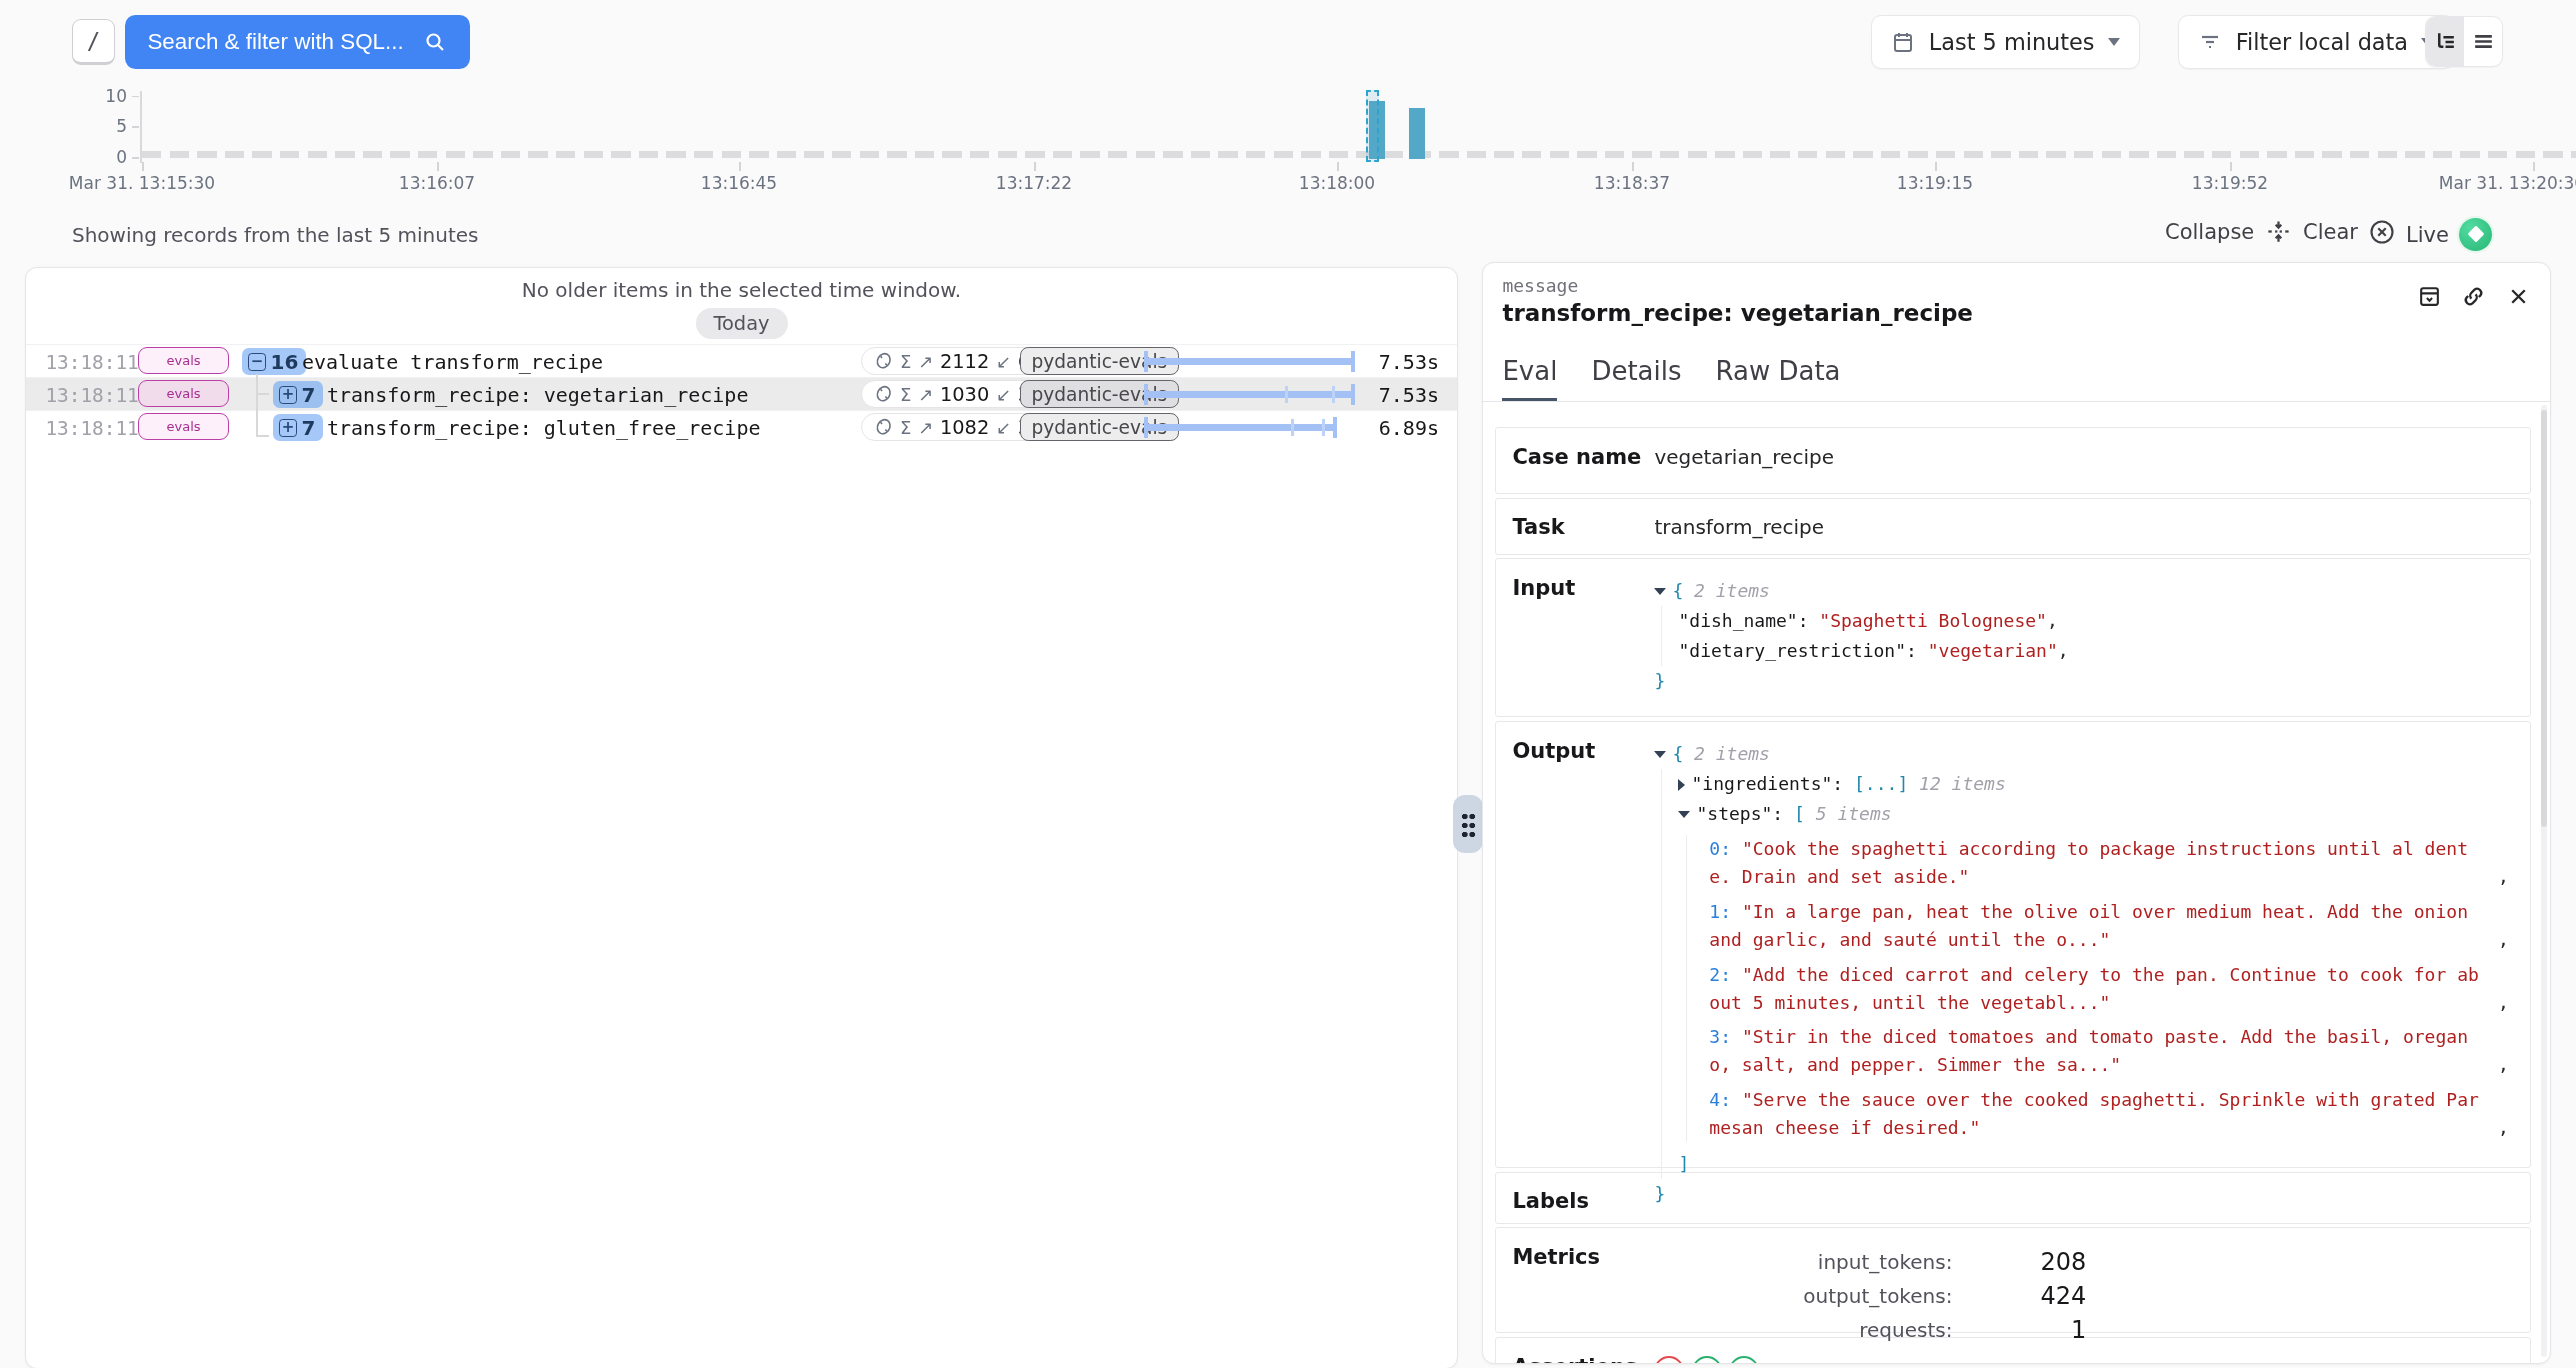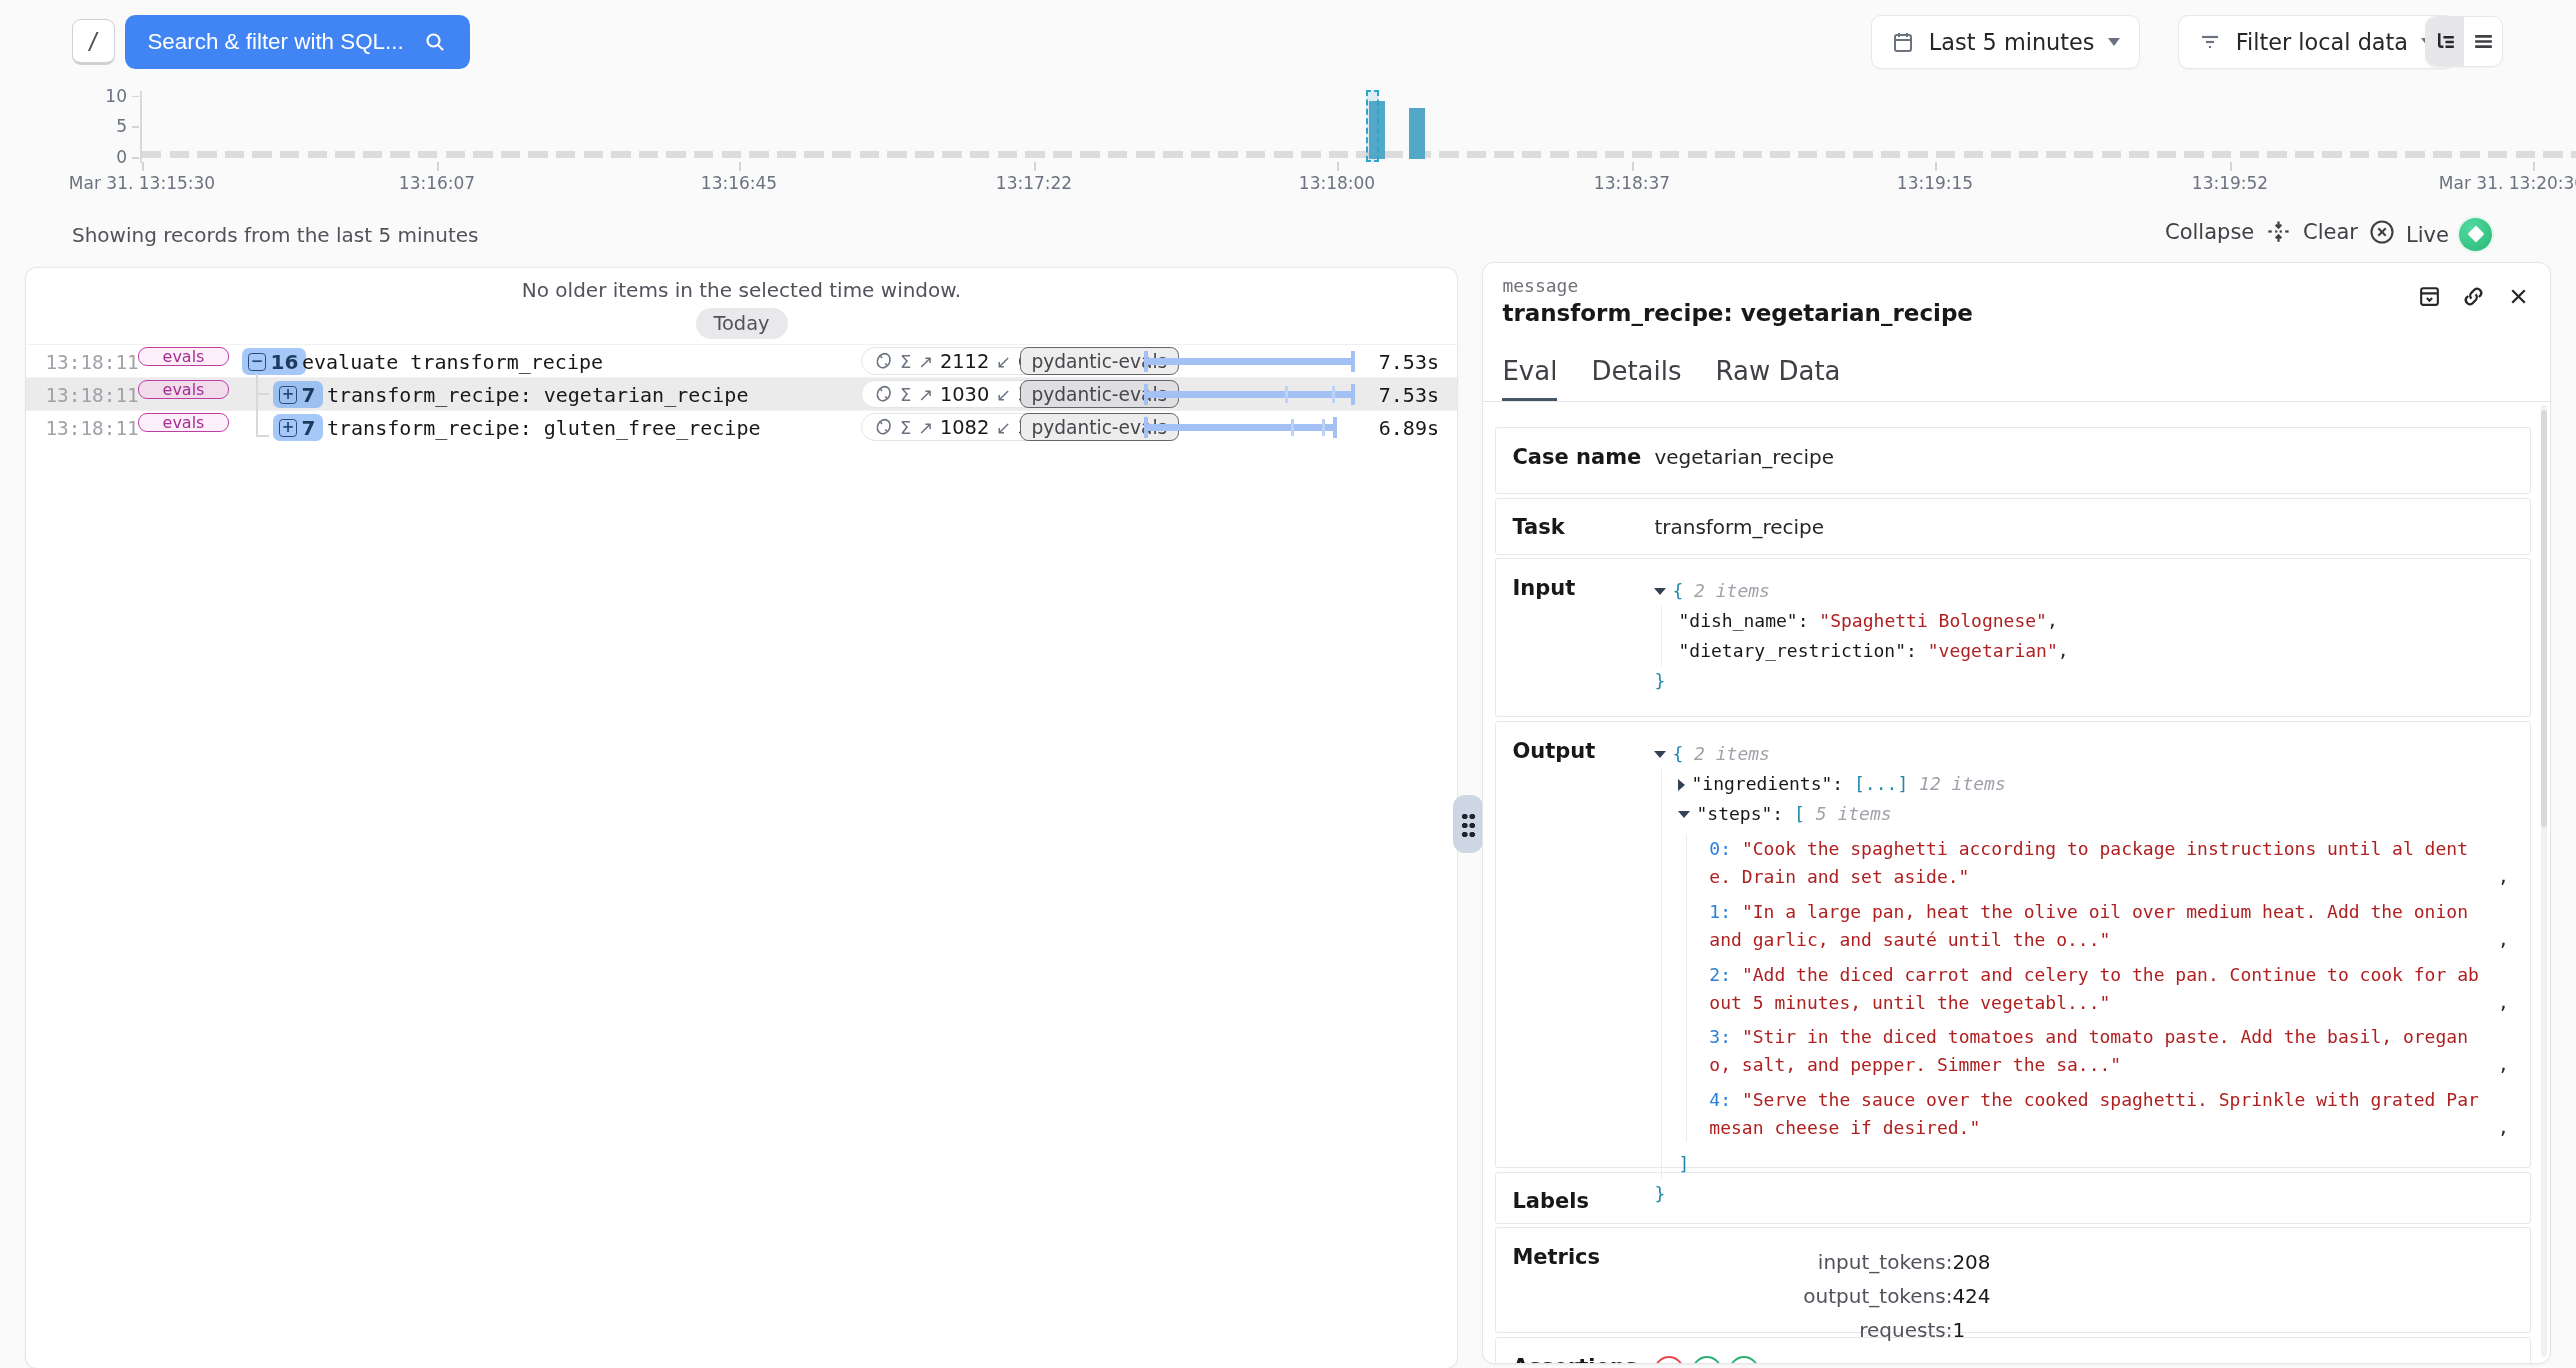--- a/index.html
+++ b/index.html
@@ -66,22 +66,22 @@
 
   
   .no-older{ position:absolute; left:0; right:0; top:10.4px; text-align:center; font-size:20px; color:#52525b;}
   .today-pill{ position:absolute; left:50%; transform:translateX(-50%); top:40px; height:31px;
     background:#e9e9eb; border-radius:16.4px; padding:0 18px; display:flex; align-items:center;
     font-size:19.4px; color:#52525b; cursor:pointer;}
   .rows{ position:absolute; left:0; right:0; top:76px; }
   .trow{ position:relative; height:33px; border-top:1.5px solid #f1f1f3; cursor:pointer; }
   .trow.selected{ background:#ebebec; }
   .trow .time{ position:absolute; left:19.4px; top:6px; font-size:19.4px; color:#a1a1aa; }
-  .tag-badge{ position:absolute; left:112px; top:2.2px; width:91px; height:19px; border:1.9px solid #bb3fa6;
-    border-radius:9px; background:#fdf0fa; color:#a62d92; font-size:16px; display:flex;
+  .tag-badge{ position:absolute; left:112px; top:2.2px; width:91px; height:27px; border:1.9px solid #bb3fa6;
+    border-radius:9px; background:#fdf0fa; color:#a62d92; font-size:13px; display:flex;
     align-items:center; justify-content:center;}
   .trow.selected .tag-badge{ background:#f1dcec; }
   .cnt-badge{ position:absolute; top:3px; height:27px; background:#a6c8f8; border-radius:6.7px;
     color:#1e3a5f; font-weight:bold; font-size:20px; display:flex; align-items:center; gap:4.5px;
     padding:0 7.5px 0 6px;}
   .trow.selected .cnt-badge{ background:#9cc0f0; }
   .cnt-badge .sq{ width:18px; height:18px; border:1.9px solid #27497c; border-radius:3.7px; display:flex;
     align-items:center; justify-content:center; font-size:15px; line-height:1; color:#27497c; font-weight:bold;}
   .sq.minus::after{ content:"−"; } .sq.plus::after{ content:"+"; }
   .trow .name{ position:absolute; top:5.2px; font-size:20px; color:#18181b; }
@@ -132,21 +132,21 @@
   .jstr{ color:#b02020; } .jidx{ color:#2b7fd9; }
   .jchildren{ margin-left:6.7px; border-left:1.5px solid #ececef; padding-left:16.4px; }
   .jrow{ position:relative; line-height:28px; margin:6.7px 0; padding-right:30px; white-space:normal; }
   .jrow .jstr{ word-break:break-all; }
   .jrow .jcomma{ position:absolute; right:4.5px; bottom:0; color:#27272a; }
   .steps-children{ margin-left:7.5px; border-left:1.5px solid #ececef; padding-left:22.4px; }
 
   
   .mrow{ display:flex; line-height:34px; }
   .mname{ width:298px; text-align:right; color:#52525b; font-size:20px; }
-  .mval{ width:134px; color:#18181b; font-size:20px; }
+  .mval{ width:134px; text-align:right; color:#18181b; font-size:24px; }
 
   
   .asserts{ display:flex; gap:7.5px; align-items:center; }
   .acirc{ width:30px; height:30px; border-radius:50%; display:flex; align-items:center;
     justify-content:center; font-size:16.4px; font-weight:bold; }
   .acirc.fail{ border:2.2px solid #e5484d; color:#e5484d; }
   .acirc.pass{ border:2.2px solid #2ab06e; color:#2ab06e; }
   .acirc.fail::after{ content:"✕"; } .acirc.pass::after{ content:"✓"; }
 </style>
 </head>

